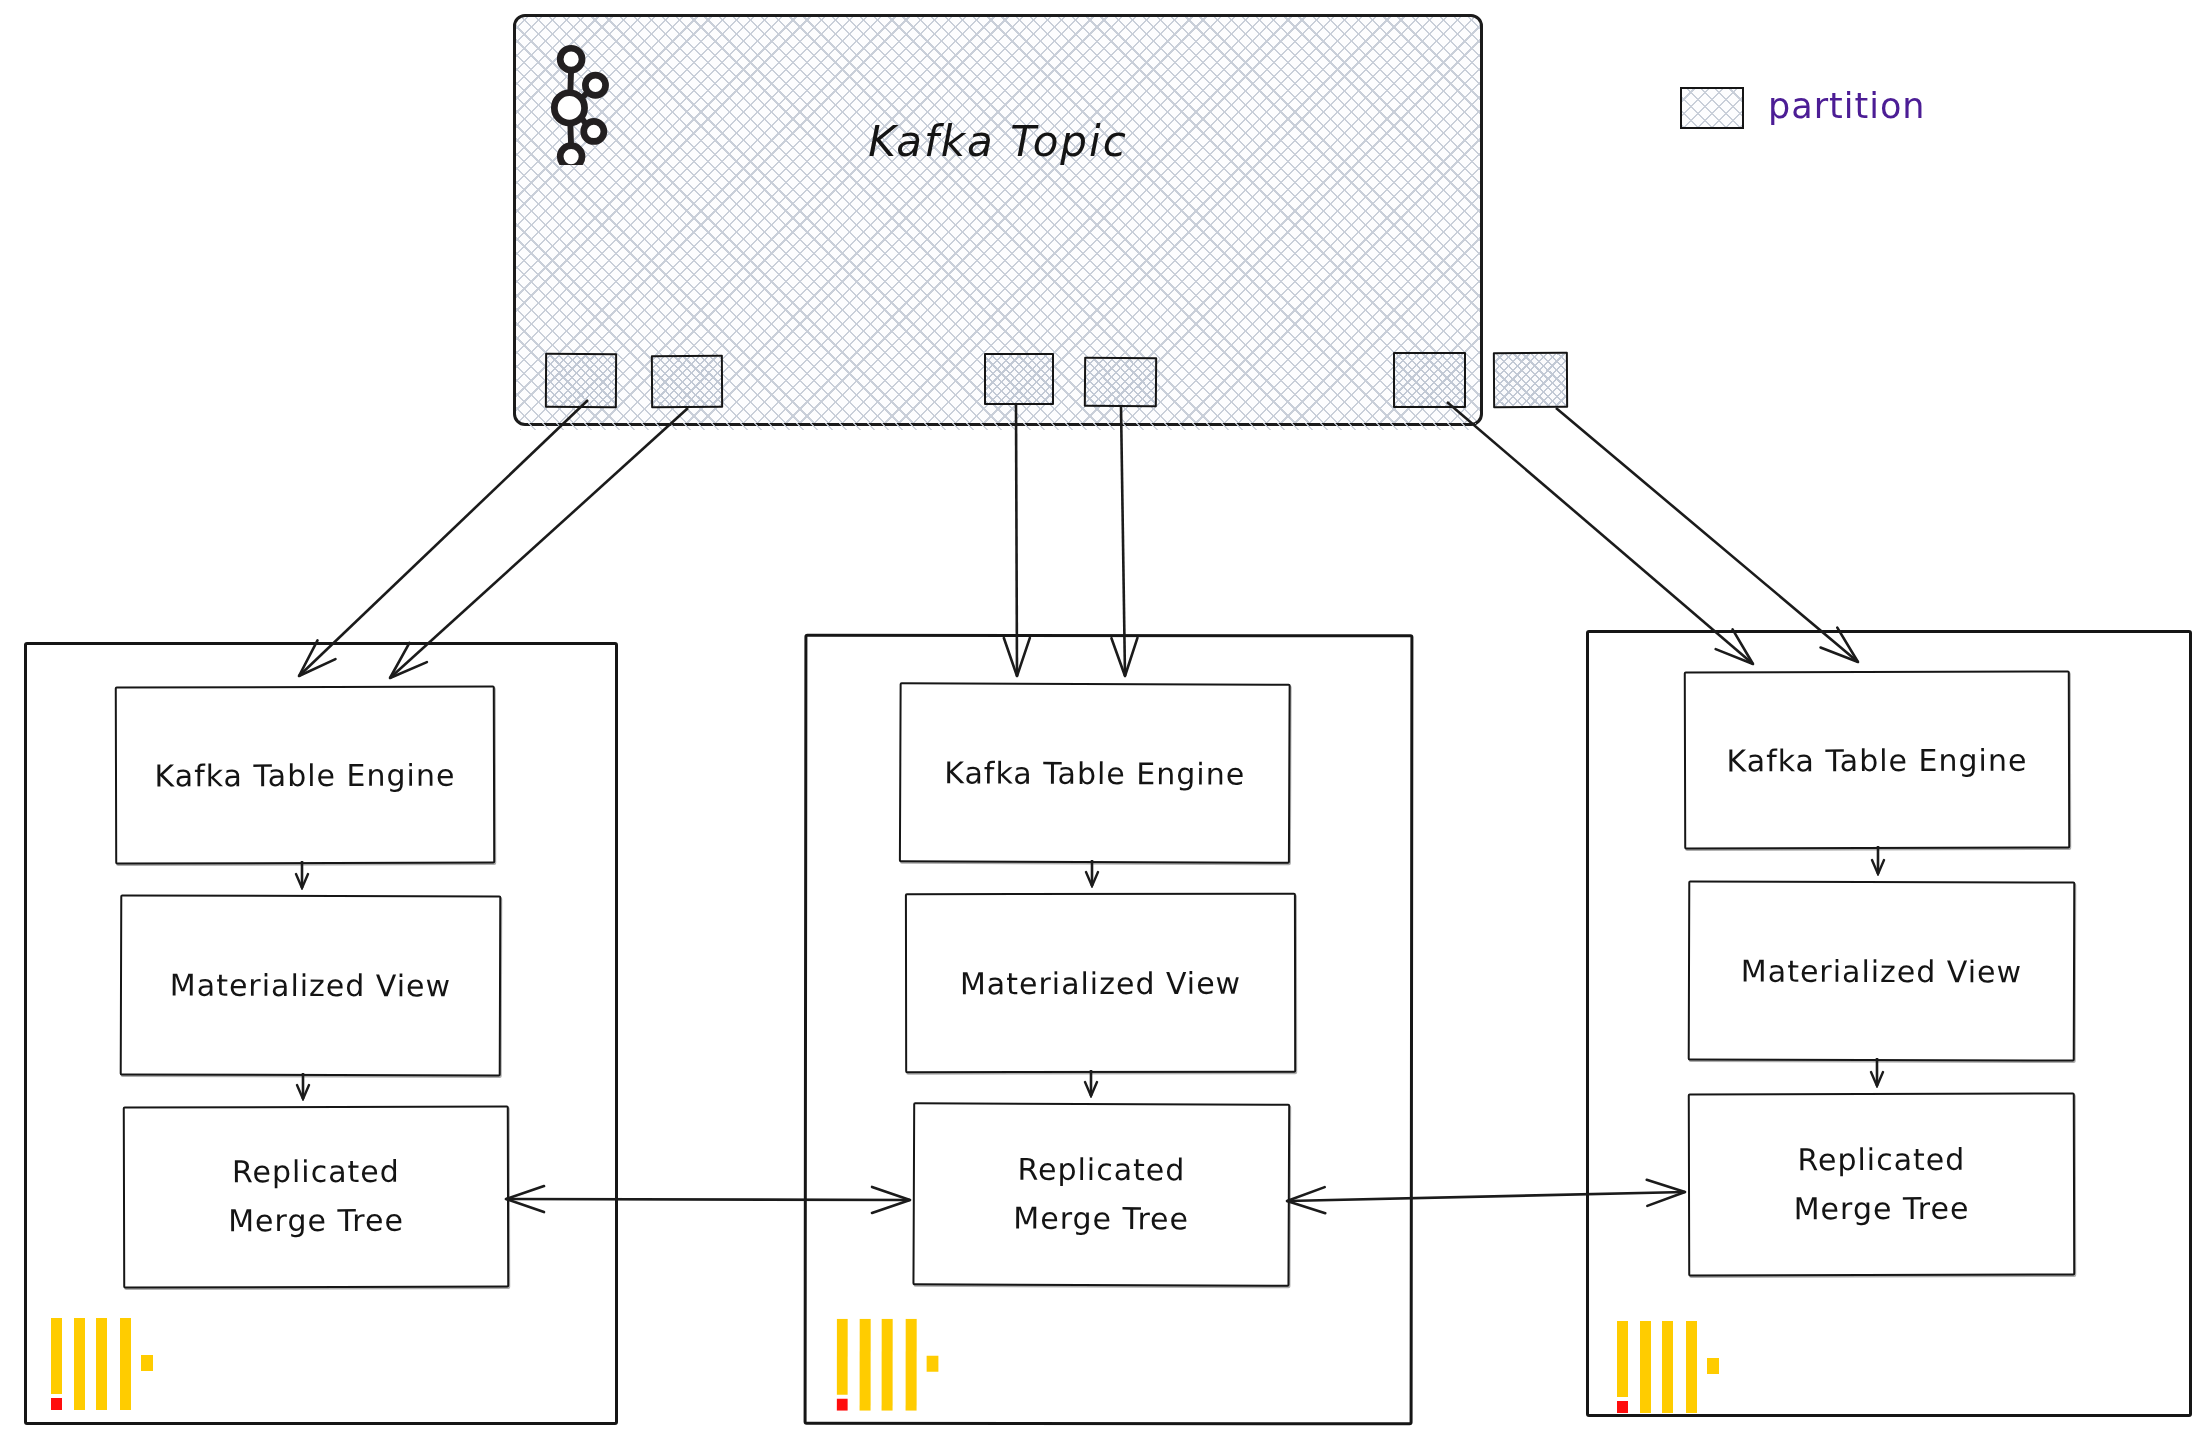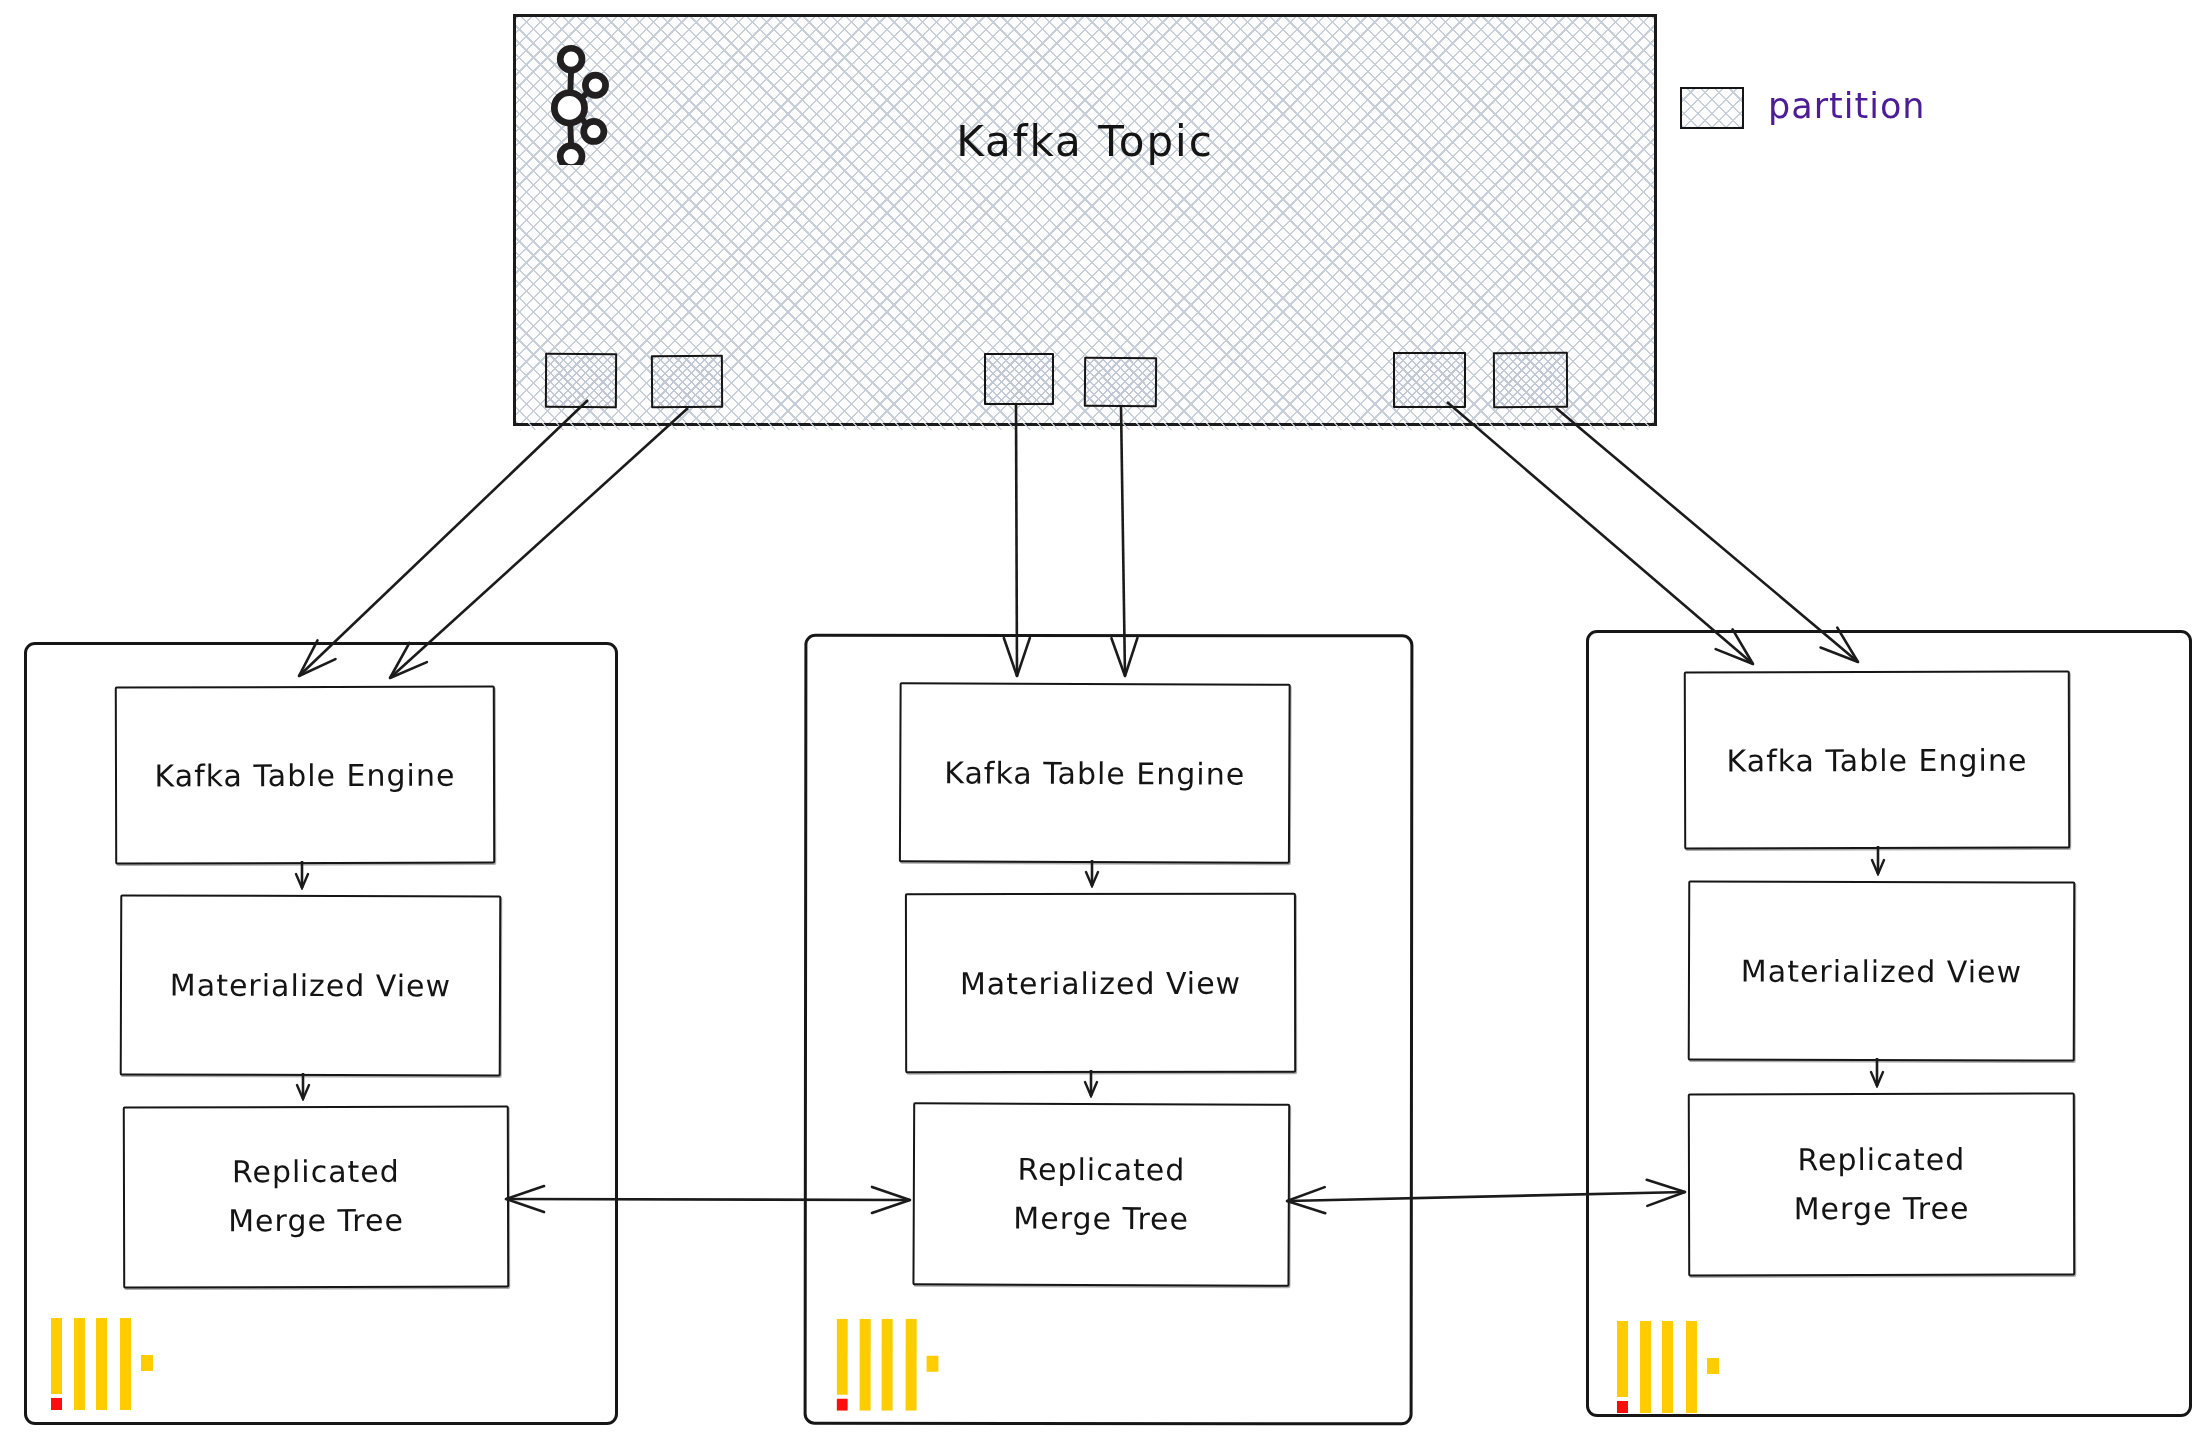--- a/index.html
+++ b/index.html
@@ -15,22 +15,22 @@
       repeating-linear-gradient(-45deg, #c9cfd9 0 1.6px, transparent 1.6px 10px);
   }
   .hatch-dense{
     background-color:#fbfbfd;
     background-image:
       repeating-linear-gradient(45deg,  #c2c9d5 0 1.6px, transparent 1.6px 6.2px),
       repeating-linear-gradient(-45deg, #c2c9d5 0 1.6px, transparent 1.6px 6.2px);
   }
   
   .kafka-box{
-    position:absolute;left:513px;top:14px;width:1144px;height:412px;
-    border:3px solid #1b1b1b;border-radius:0;box-sizing:border-box;
+    position:absolute;left:513px;top:14px;width:970px;height:412px;
+    border:3px solid #1b1b1b;border-radius:12px;box-sizing:border-box;font-style:italic;
   }
   .kafka-box::after{ 
     content:"";position:absolute;left:4px;right:4px;top:100%;height:7px;
     background:repeating-linear-gradient(45deg,#c9cfd9 0 1.4px,transparent 1.4px 10px);
     opacity:.85;
   }
   .kafka-title{
     position:absolute;left:0;right:0;top:100px;text-align:center;
     font-size:42px;letter-spacing:2px;font-weight:500;color:#141414;
   }
@@ -41,21 +41,21 @@
   .p2{left:651px;top:355px;width:72px;height:53px;transform:rotate(-.3deg);}
   .p3{left:984px;top:353px;width:70px;height:52px;}
   .p4{left:1084px;top:357px;width:73px;height:50px;transform:rotate(.4deg);}
   .p5{left:1393px;top:352px;width:73px;height:56px;}
   .p6{left:1493px;top:352px;width:75px;height:56px;transform:rotate(-.3deg);}
   
   .legend{position:absolute;left:1680px;top:86px;display:flex;align-items:center;gap:24px;}
   .legend-swatch{width:64px;height:42px;border:2.6px solid #151515;box-sizing:border-box;}
   .legend-label{font-size:35px;letter-spacing:1px;color:#4c1d95;padding-bottom:4px;}
   
-  .replica{position:absolute;border:3px solid #161616;border-radius:11px;box-sizing:border-box;background:#fff;padding-left:20px;}
+  .replica{position:absolute;border:3px solid #161616;border-radius:3px;box-sizing:border-box;background:#fff;padding-left:20px;}
   .r1{left:24px;top:642px;width:594px;height:783px;}
   .r2{left:804px;top:634px;width:609px;height:791px;transform:rotate(.06deg);}
   .r3{left:1586px;top:630px;width:606px;height:787px;}
   .inner-box{
     position:absolute;border:2.6px solid #161616;border-radius:2px;box-sizing:border-box;
     display:flex;align-items:center;justify-content:center;text-align:center;
     font-size:30px;letter-spacing:1px;color:#141414;background:#fff;
     box-shadow:1px 1.5px 0 rgba(22,22,22,.35);
   }
   .tilt-a{transform:rotate(-.15deg);} .tilt-b{transform:rotate(.18deg);}

